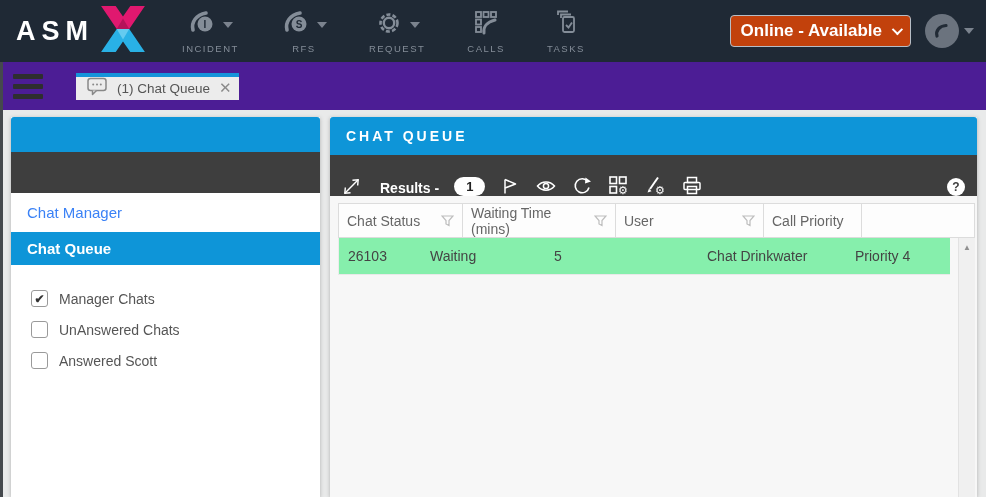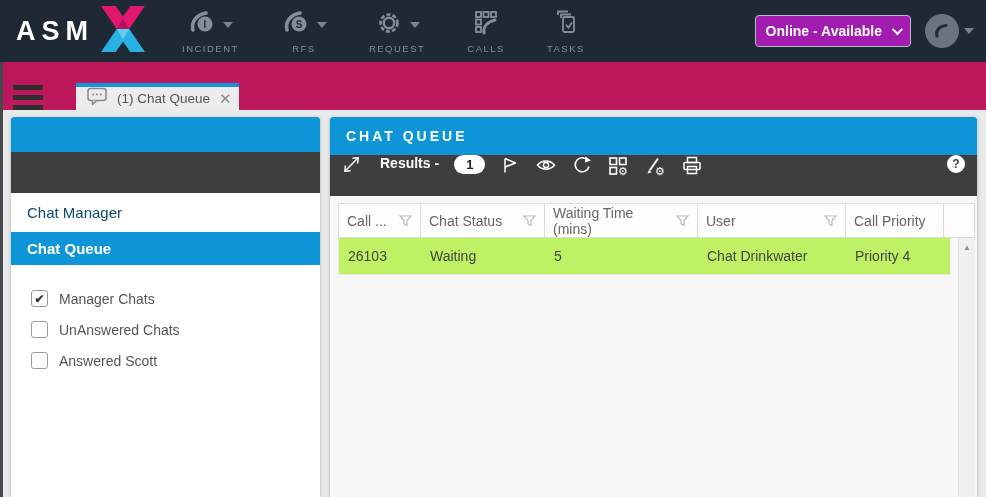--- a/index.html
+++ b/index.html
@@ -9,66 +9,66 @@
   
   .topbar { height:62px; background:#1f2935; display:flex; align-items:center; }
   .logo { display:flex; align-items:center; margin-left:16px; cursor:pointer; }
   .logo-text { color:#fff; font-size:27px; letter-spacing:6px; font-weight:700; margin-right:6px; }
   .nav { display:flex; margin-left:36px; gap:42px; align-items:flex-start; }
   .nav-item { display:flex; flex-direction:column; align-items:center; cursor:pointer; }
   .nav-icon-row { display:flex; align-items:center; gap:6px; height:32px; }
   .nav-label { color:#848d98; font-size:9.5px; letter-spacing:1.5px; margin-top:2px; }
   .caret { width:0; height:0; border-left:5px solid transparent; border-right:5px solid transparent; border-top:6px solid #7b838e; }
   .top-right { margin-left:auto; display:flex; align-items:center; gap:14px; margin-right:12px; }
-  .status-select { border:1px solid #b6bdc6; border-radius:4px; height:32px; display:flex; align-items:center; gap:10px; padding:0 10px; color:#fff; font-size:14px; font-weight:700; cursor:pointer; background:#a21caf; }
+  .status-select { border:1px solid #b6bdc6; border-radius:4px; height:32px; display:flex; align-items:center; gap:10px; padding:0 10px; color:#fff; font-size:17px; font-weight:700; cursor:pointer; background:#c2410c; }
   .chev { width:8px; height:8px; border-right:2px solid #fff; border-bottom:2px solid #fff; transform:rotate(45deg) translateY(-2px); }
   .item-input { width:158px; height:31px; background:#1f2935; border:1px solid #5d6773; border-radius:4px; color:#cfd4da; font-size:15px; padding:0 10px; outline:none; }
   .item-input::placeholder { color:#78828e; }
   .phone-group { display:flex; align-items:center; gap:5px; cursor:pointer; }
   .phone-circle { width:34px; height:34px; border-radius:50%; background:#6b737e; display:flex; align-items:center; justify-content:center; }
 
   
-  .tabstrip { height:48px; background:#be185d; display:flex; align-items:flex-end; }
+  .tabstrip { height:48px; background:#4c1d95; display:flex; align-items:center; }
   .hamburger { width:56px; display:flex; flex-direction:column; justify-content:center; align-items:center; gap:5px; cursor:pointer; }
   .hamburger span { width:30px; height:5px; background:#2e2e2e; border-radius:1px; }
   .tab { margin-left:20px; width:163px; background:#ececec; border-top:4px solid #1594da; display:flex; align-items:center; gap:9px; padding:0 11px; cursor:pointer; }
   .tab-label { color:#555; font-size:13.5px; white-space:nowrap; }
   .tab-close { margin-left:auto; color:#8a8a8a; font-size:15px; cursor:pointer; }
 
   
   .edge-strip { position:absolute; left:0; top:62px; width:3px; height:435px; background:#45494d; }
   .content { display:flex; gap:10px; padding:7px 9px 0 11px; height:387px; }
   .panel { background:#fff; box-shadow:0 1px 4px rgba(0,0,0,.25); }
 
   
   .sidebar { width:309px; display:flex; flex-direction:column; }
   .sb-blue { height:35px; background:#0e95d8; border-radius:3px 3px 0 0; }
   .sb-dark { height:41px; background:#3e3e3e; }
-  .sb-item { padding:8px 16px; font-size:15px; color:#0c4a6e; margin-top:3px; cursor:pointer; }
+  .sb-item { padding:8px 16px; font-size:15px; color:#3b82f6; margin-top:3px; cursor:pointer; }
   .sb-item.selected { background:#0e95d8; color:#fff; font-weight:700; padding:8px 16px; }
   .filters { margin-top:18px; }
   .filter-row { display:flex; align-items:center; gap:11px; padding:7px 20px; cursor:pointer; }
   .cbox { width:17px; height:17px; border:1px solid #9a9a9a; border-radius:3px; background:#fff; display:flex; align-items:center; justify-content:center; font-size:12px; color:#333; font-weight:700; line-height:1; }
   .filter-label { font-size:14px; color:#555; }
 
   
   .main { flex:1; background:#f7f7f7; display:flex; flex-direction:column; }
   .main-blue { height:38px; background:#0e95d8; border-radius:3px 3px 0 0; color:#fff; font-size:14px; font-weight:700; letter-spacing:3px; display:flex; align-items:center; padding-left:16px; }
-  .toolbar { height:41px; background:#3e3e3e; display:flex; align-items:flex-start; gap:15px; padding:0 12px; }
+  .toolbar { height:41px; background:#3e3e3e; display:flex; align-items:flex-end; gap:15px; padding:0 12px; }
   .toolbar svg { display:block; }
   .tb-results { color:#fff; font-size:14px; font-weight:700; margin-left:4px; }
   .pill { background:#fff; color:#222; border-radius:11px; padding:2px 12px; font-size:13px; font-weight:700; cursor:pointer; }
   .tb-icon { cursor:pointer; display:flex; align-items:center; }
   .help-circle { margin-left:auto; width:18px; height:18px; border-radius:50%; background:#fff; color:#3e3e3e; font-size:12px; font-weight:700; display:flex; align-items:center; justify-content:center; cursor:pointer; }
 
   .table-zone { position:relative; flex:1; padding:7px 2px 0 8px; overflow:hidden; }
   .thead { display:flex; height:35px; background:#fdfdfd; border:1px solid #dcdcdc; }
   .th { display:flex; align-items:center; justify-content:space-between; padding:0 8px; border-right:1px solid #dcdcdc; color:#666; font-size:14px; cursor:pointer; }
   .th-fill { flex:1; border-right:none; }
-  .trow { width:calc(100% - 25px); display:flex; height:37px; background:#bef264; border-left:1px solid #ececec; border-bottom:1px solid #e9e9e9; cursor:pointer; }
+  .trow { width:calc(100% - 25px); display:flex; height:37px; background:#86efac; border-left:1px solid #ececec; border-bottom:1px solid #e9e9e9; cursor:pointer; }
   .td { display:flex; align-items:center; padding:0 9px; color:#444; font-size:14px; overflow:hidden; white-space:nowrap; }
   .c0 { width:82px; } .c1 { width:124px; } .c2 { width:153px; } .c3 { width:148px; } .c4 { width:98px; }
   .vscroll { position:absolute; right:2px; top:42px; bottom:0; width:17px; background:#f0f0f0; border-left:1px solid #e2e2e2; text-align:center; cursor:pointer; }
   .scroll-up { color:#8f8f8f; font-size:8px; padding-top:5px; }
 </style>
 </head>
 <body>
 
 <div class="topbar">
   <div class="logo">
@@ -285,26 +285,20 @@
             <rect x="6.5" y="2.5" width="9" height="5"></rect>
             <rect x="6.5" y="11.5" width="9" height="7"></rect>
           </g>
         </svg>
       </span>
       <span class="help-circle">?</span>
     </div>
 
     <div class="table-zone">
       <div class="thead">
-        <div class="th c0">
-          <span>Call ...</span>
-          <svg width="13" height="12" viewBox="0 0 13 12">
-              <path d="M1 1 H12 L8 5.5 V10.5 L5 9 V5.5 Z" fill="none" stroke="#bdbdbd" stroke-width="1.2"></path>
-            </svg>
-        </div>
         <div class="th c1">
           <span>Chat Status</span>
           <svg width="13" height="12" viewBox="0 0 13 12">
               <path d="M1 1 H12 L8 5.5 V10.5 L5 9 V5.5 Z" fill="none" stroke="#bdbdbd" stroke-width="1.2"></path>
             </svg>
         </div>
         <div class="th c2">
           <span>Waiting Time (mins)</span>
           <svg width="13" height="12" viewBox="0 0 13 12">
               <path d="M1 1 H12 L8 5.5 V10.5 L5 9 V5.5 Z" fill="none" stroke="#bdbdbd" stroke-width="1.2"></path>

